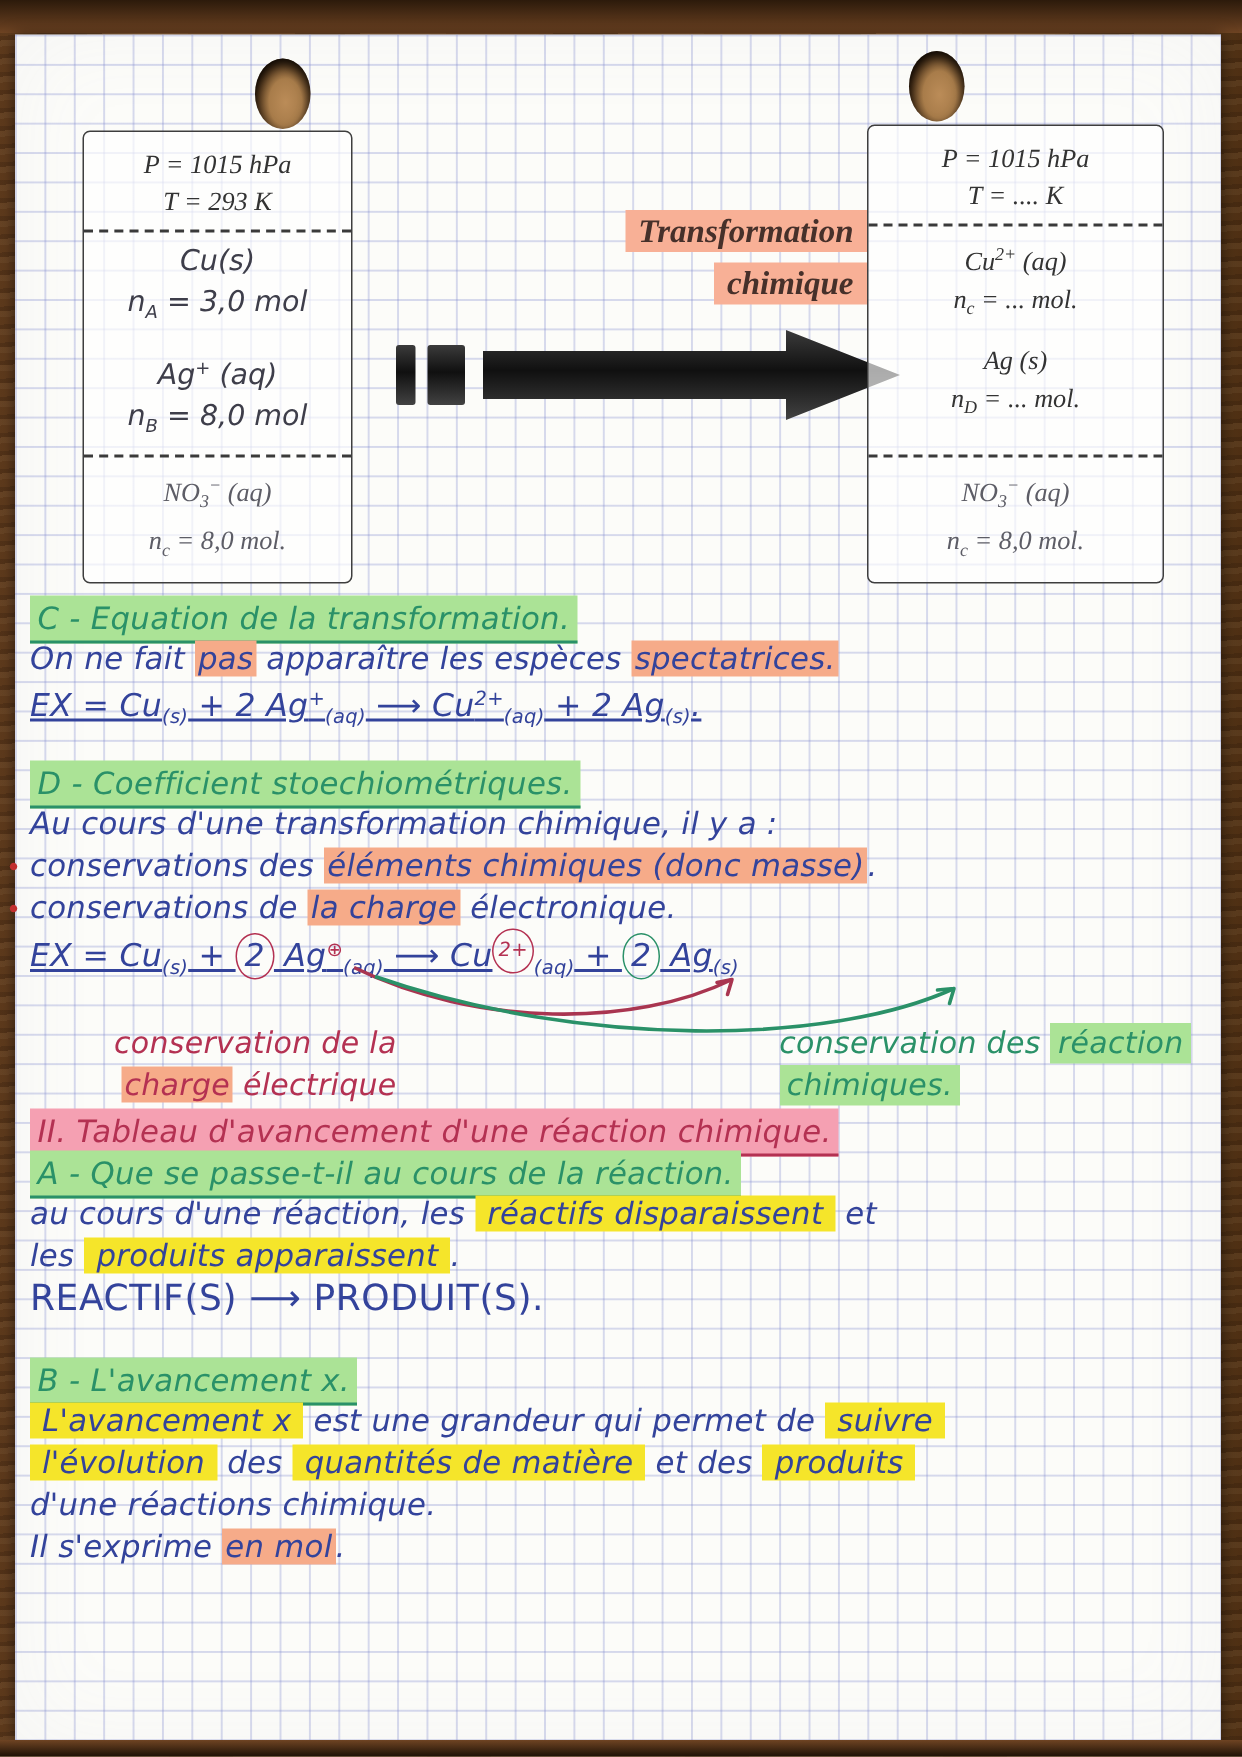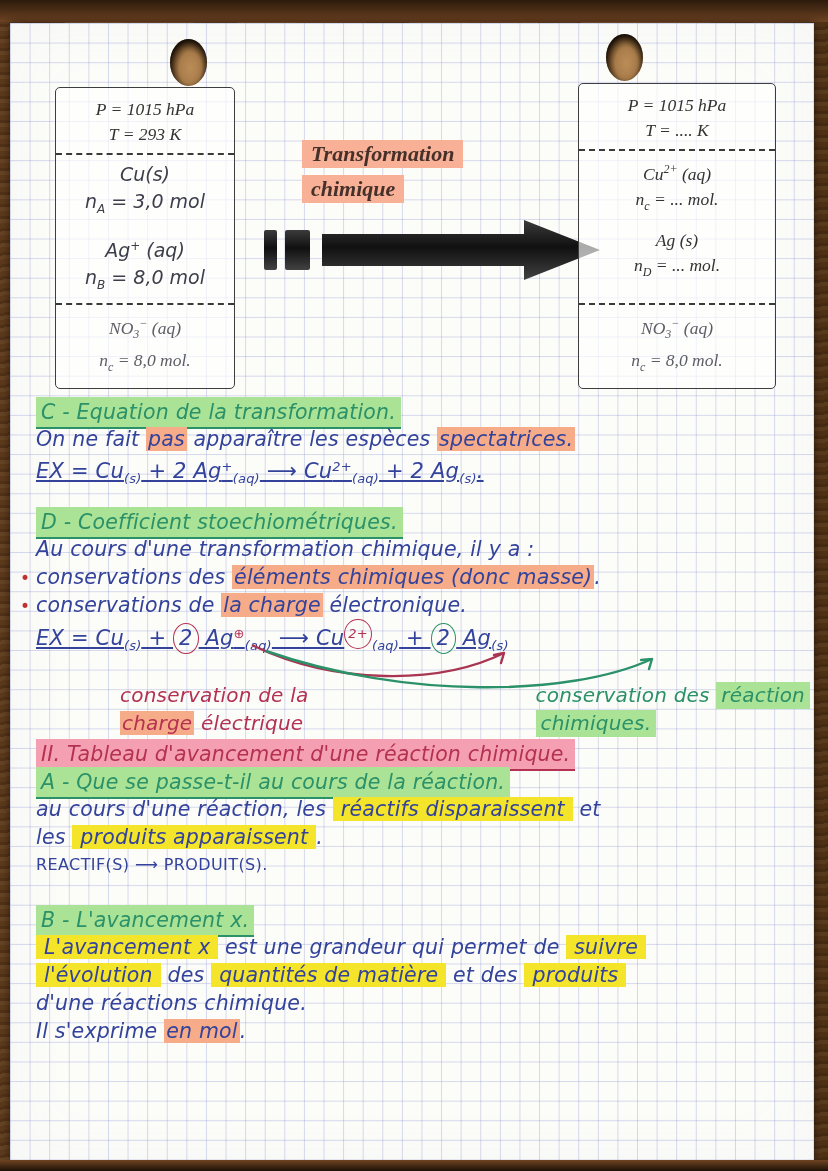--- a/index.html
+++ b/index.html
@@ -32,27 +32,27 @@
   .right-box{left:568px;top:60px;width:198px;height:306px;}
   .printed{font-family:"Liberation Serif",serif;font-style:italic;font-size:17.5px;color:#333;line-height:25px;white-space:nowrap;}
   .faded{color:#5d5d66;}
   .hand{font-family:"DejaVu Sans",sans-serif;font-style:italic;font-size:19px;color:#3e3e4a;line-height:27px;white-space:nowrap;}
   .dashsep{border-top:2.6px dashed #3a3a3a;margin:6px -11px;}
   .boxgap{height:10px;}
   .pushdown{margin-top:auto;}
   sub{font-size:12px;} sup{font-size:12px;}
 
   
-  .tlabel{position:absolute;left:292px;top:116px;width:276px;text-align:left;
+  .tlabel{position:absolute;left:292px;top:116px;width:276px;text-align:right;
     font-family:"Liberation Serif",serif;font-style:italic;font-weight:bold;font-size:22px;color:#46302a;line-height:30px;}
   .tlabel .hl{background:#f8b096;padding:1px 9px 2px;}
   .rarrow{position:absolute;left:252px;top:194px;}
 
   
-  .notes{position:absolute;left:26px;top:374px;width:776px;font-size:20.5px;
+  .notes{position:absolute;left:10px;top:374px;width:776px;font-size:20.5px;
     font-style:italic;color:#33439b;letter-spacing:.2px;}
   .nl{height:28px;line-height:28px;white-space:nowrap;}.ink-g{color:#2a9168}.ink-r{color:#b43152}
   .hl-g{background:#abe396;padding:1px 5px 2px;}
   .hl-o{background:#f6ab89;padding:0 2px;}
   .hl-y{background:#f5e52a;padding:0 8px;}
   .hl-p{background:#f5a0b2;padding:1px 5px 2px;}
   .u-g{border-bottom:2.4px solid #2a9168;padding-bottom:1px;}
   .u-r{border-bottom:2.4px solid #b43152;padding-bottom:1px;}
   .head{display:inline-block;}
   .mt1{margin-top:26px;} .mt2{}
@@ -61,23 +61,23 @@
   .sp{vertical-align:7px;font-size:13px;}
   .circ-r{display:inline-block;border:1.8px solid #b43152;border-radius:50%;padding:0 5px 1px;color:#33439b;}
   .circ-g{display:inline-block;border:1.8px solid #2a9168;border-radius:50%;padding:0 5px 1px;color:#33439b;}
   .sp.circ-r{padding:0 3px;border-width:1.5px;color:#b43152;}
   .ink-r.sp{color:#b43152;}
   .blt{color:#c22f2f;font-style:normal;display:inline-block;width:6px;margin-left:-16px;margin-right:10px;font-size:17px;}
   .annwrap{position:relative;height:0;}
   .annsvg{position:absolute;left:138px;top:-8px;}
   .cap-row{display:flex;margin-top:34px;height:58px;}
   .cap{font-size:20px;}
-  .cap-left{margin-left:84px;}
+  .cap-left{margin-left:56px;text-align:right;}
   .cap-right{margin-left:auto;margin-right:2px;}
-  .smallline{font-size:16px;font-style:normal;letter-spacing:.4px;}
+  .smallline{font-size:24px;font-style:normal;letter-spacing:.4px;}
 </style>
 </head>
 <body>
 
 <div class="scene">
   <div class="paper">
 
     <div class="hole hole1"></div>
     <div class="hole hole2"></div>
 

